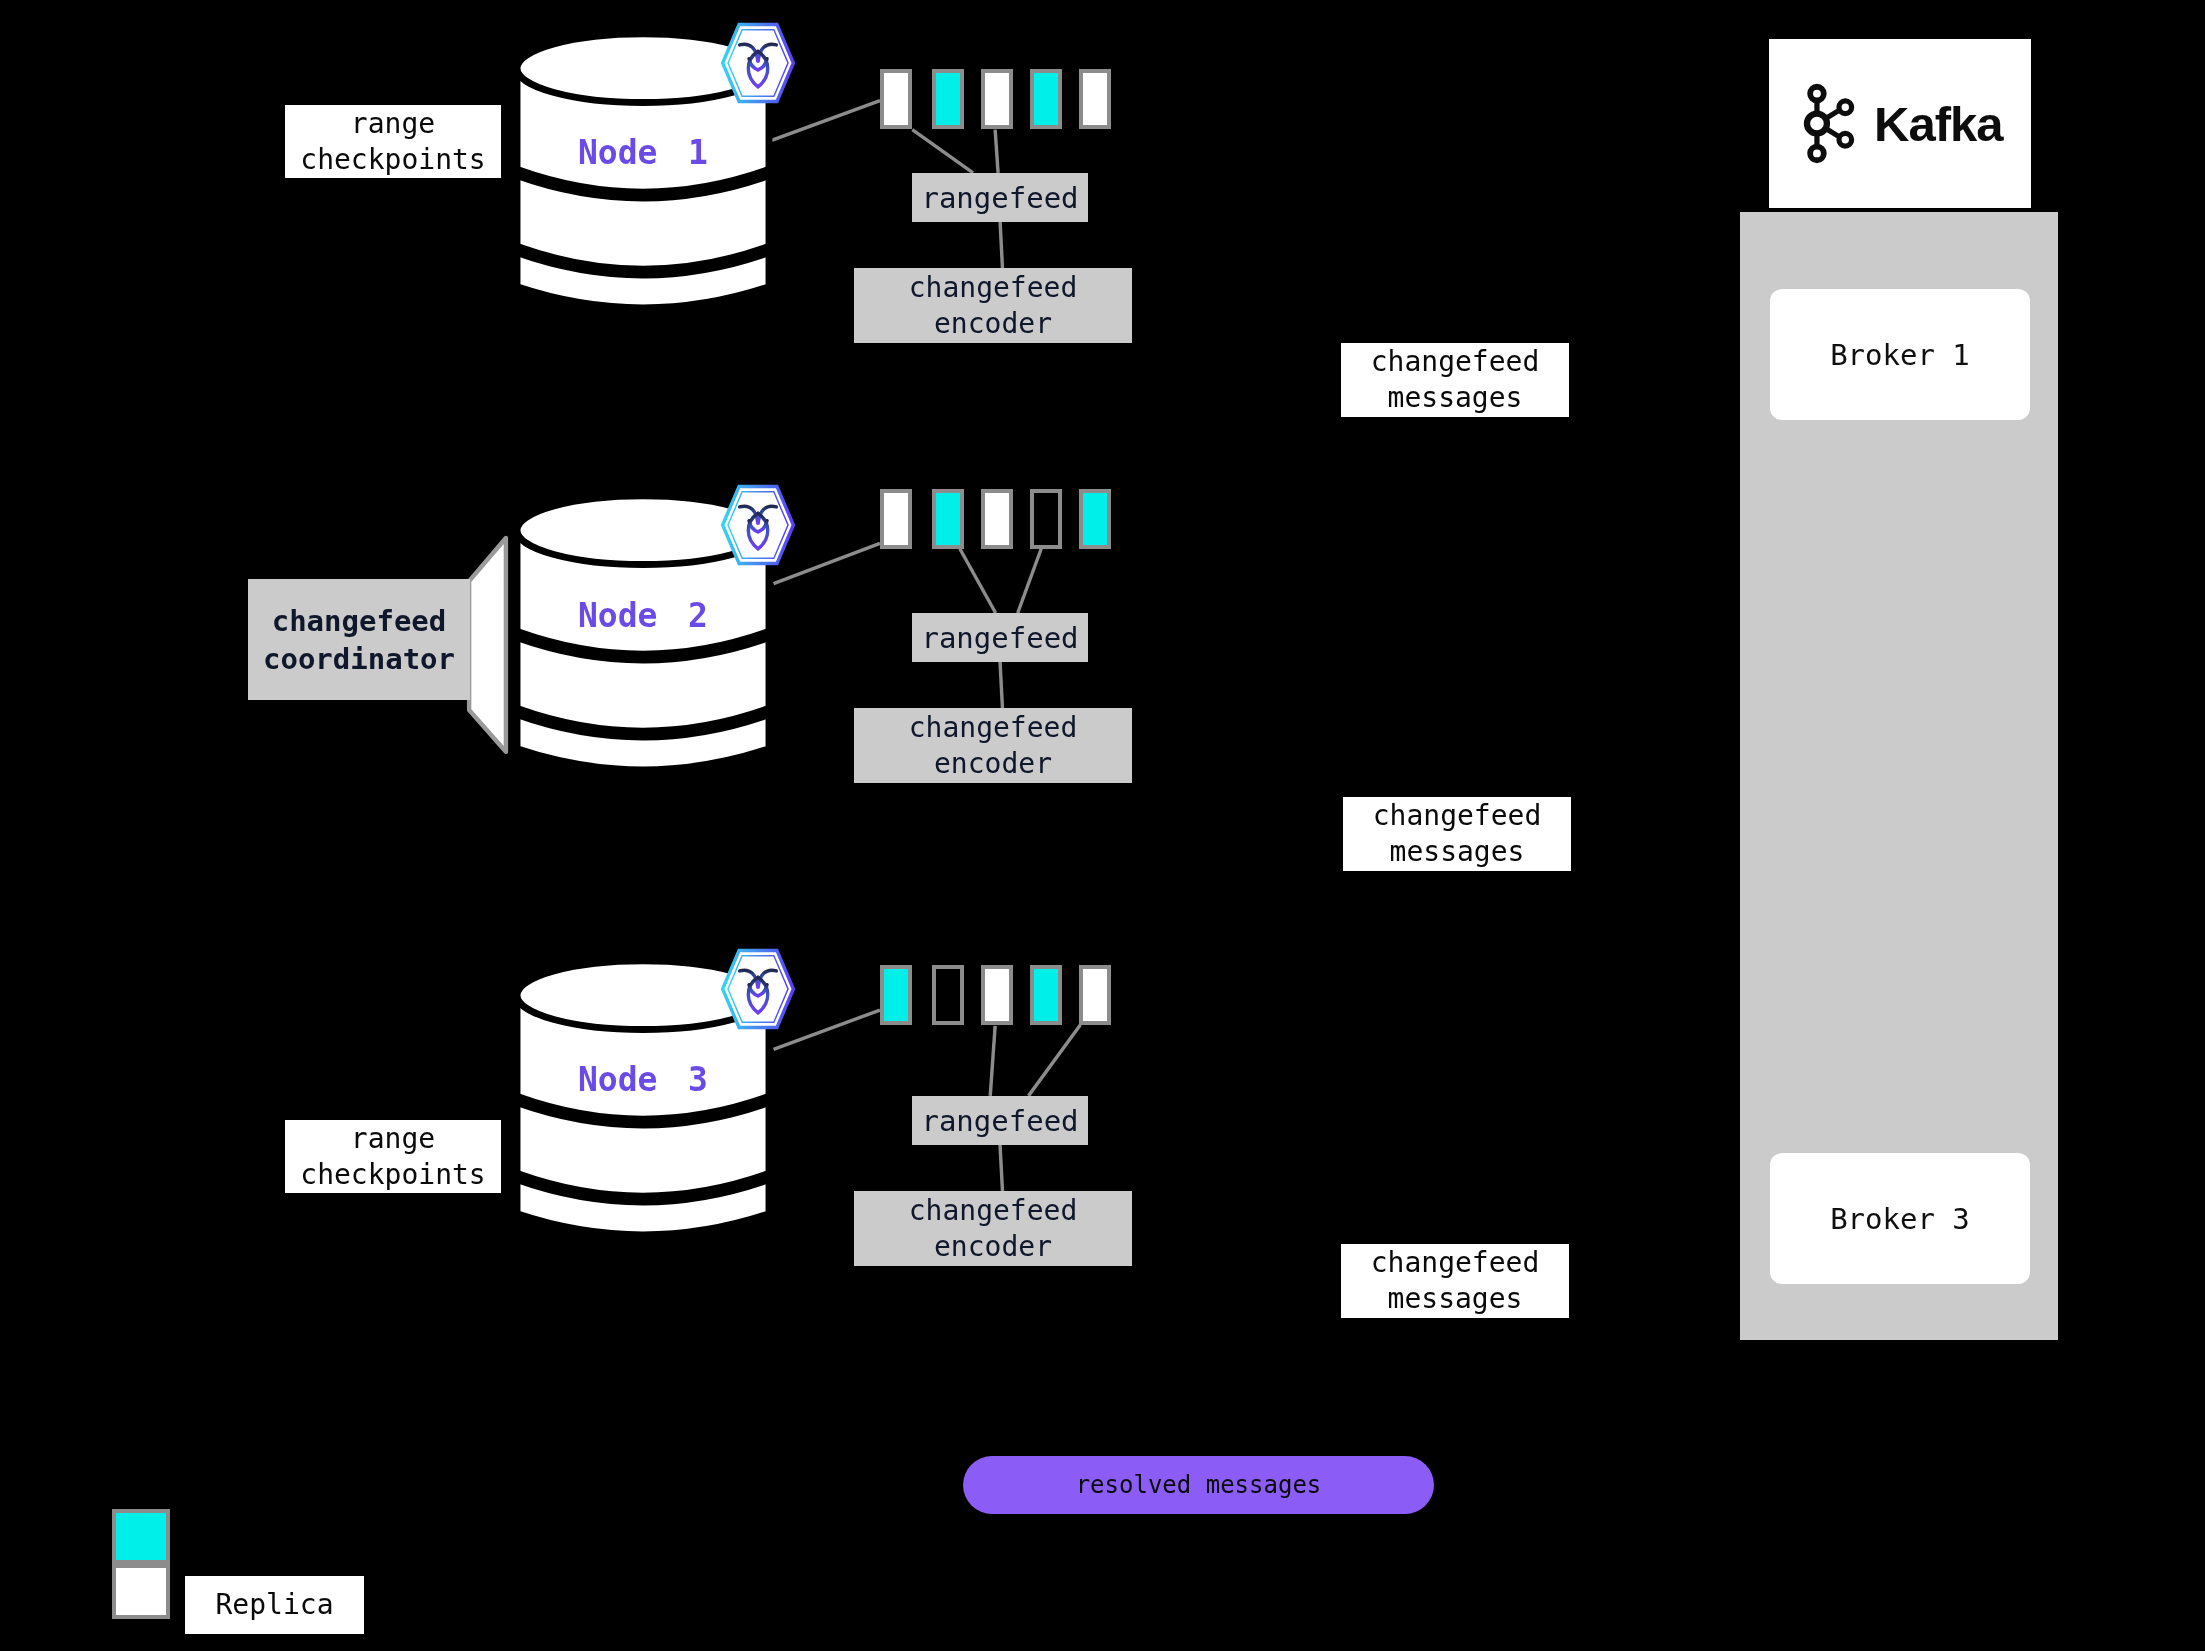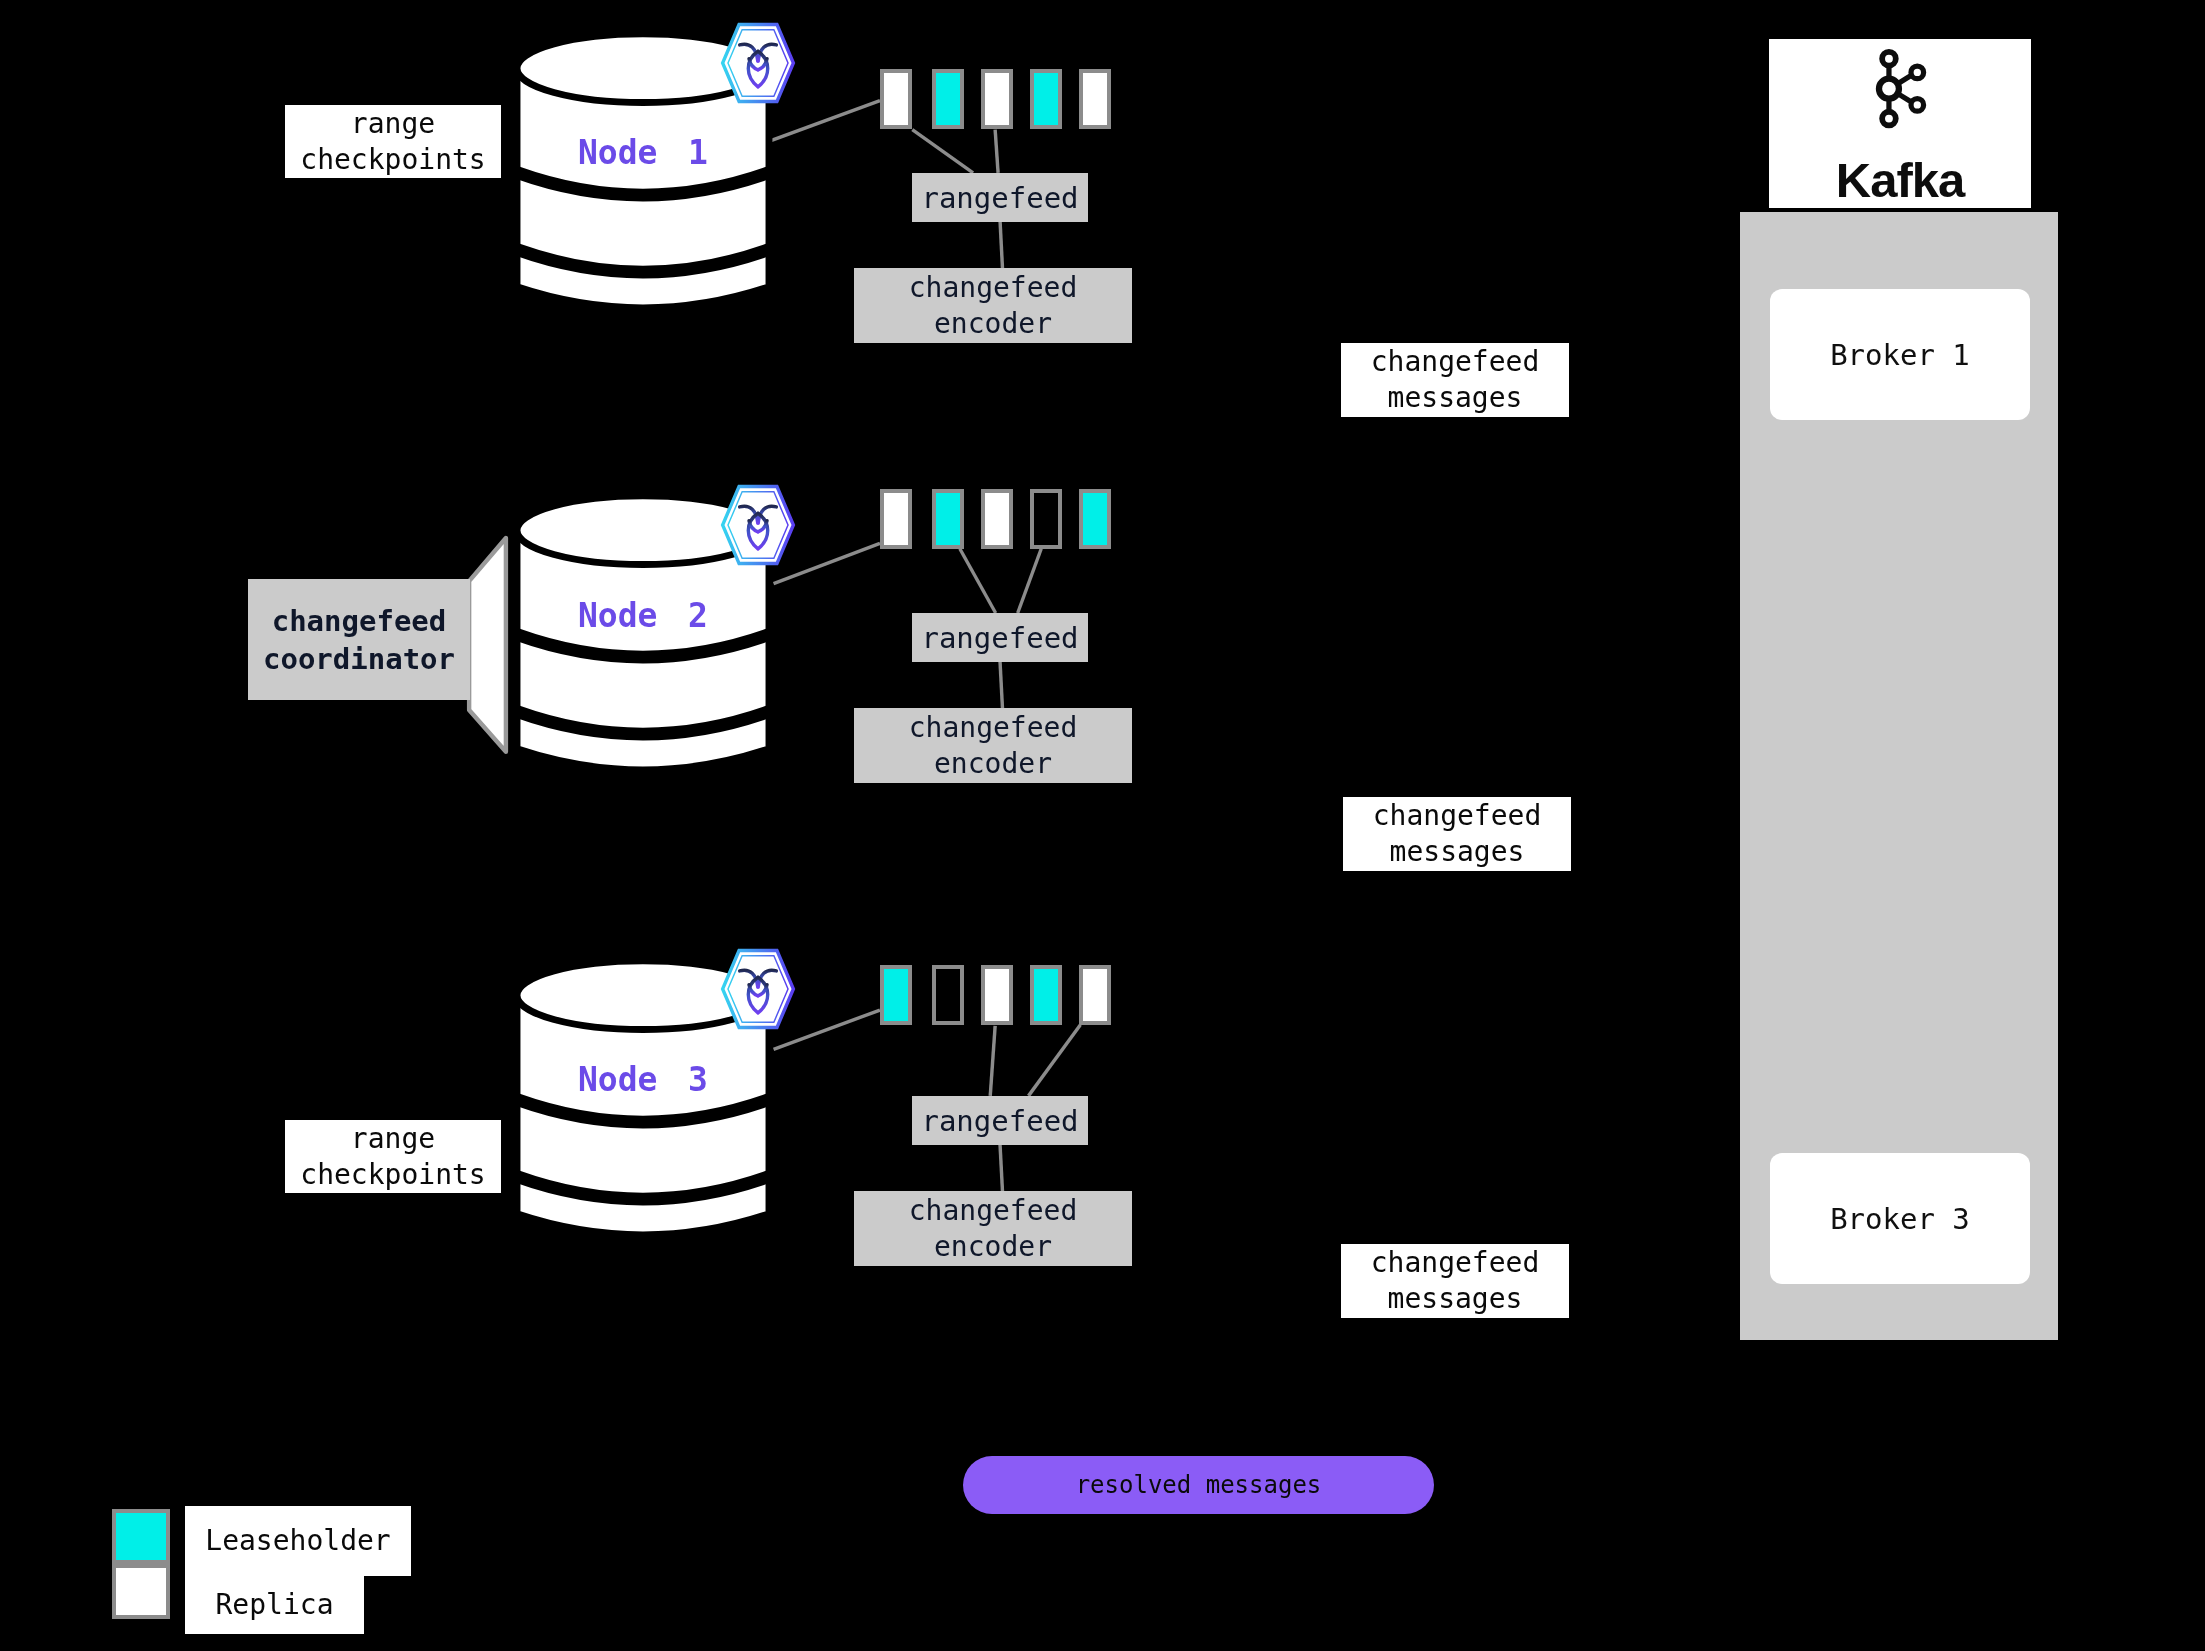--- a/index.html
+++ b/index.html
@@ -154,38 +154,37 @@
 
   <div class="abs whitebox z2" style="left:1341px;top:343px;width:228px;height:74px;">changefeed messages</div>
   <div class="abs whitebox z2" style="left:1343px;top:797px;width:228px;height:74px;">changefeed messages</div>
   <div class="abs whitebox z2" style="left:1341px;top:1244px;width:228px;height:74px;">changefeed messages</div>
 
   <div class="abs kafka-panel" style="left:1740px;top:212px;width:318px;height:1128px;z-index:1;">
     <div class="broker" style="top:77px;">Broker 1</div>
     <div class="broker" style="top:941px;">Broker 3</div>
   </div>
 
-  <div class="abs kafka-logo-box z2" style="left:1769px;top:39px;width:262px;height:169px;flex-direction:column;">
+  <div class="abs kafka-logo-box z2" style="left:1769px;top:39px;width:262px;height:169px;">
     <svg width="63" height="113" viewBox="0 0 120 160">
       <g stroke="#0d0d0d" fill="none">
         <circle cx="38" cy="23" r="13" stroke-width="11"></circle>
         <circle cx="38" cy="80" r="19" stroke-width="12"></circle>
         <circle cx="38" cy="137" r="13" stroke-width="11"></circle>
         <circle cx="92" cy="49" r="12" stroke-width="10"></circle>
         <circle cx="92" cy="111" r="12" stroke-width="10"></circle>
         <line x1="38" y1="36" x2="38" y2="61" stroke-width="10"></line>
         <line x1="38" y1="99" x2="38" y2="124" stroke-width="10"></line>
         <line x1="54" y1="71" x2="80" y2="55" stroke-width="10"></line>
         <line x1="54" y1="89" x2="80" y2="105" stroke-width="10"></line>
       </g>
     </svg>
     <span class="kafka-word">Kafka</span>
   </div>
 
   <div class="abs pill" style="left:963px;top:1456px;width:471px;height:58px;">resolved messages</div>
 
   <div class="legend-sq leaseholder" style="left:112px;top:1509px;"></div>
   <div class="legend-sq replica" style="left:112px;top:1564px;"></div>
-  <div class="abs whitebox legend-label z2" style="left:185px;top:1506px;width:226px;height:70px;">Leaseholder</div>
   <div class="abs whitebox legend-label z2" style="left:185px;top:1576px;width:179px;height:58px;">Replica</div>
 
 </div>
 
 
 </body></html>

